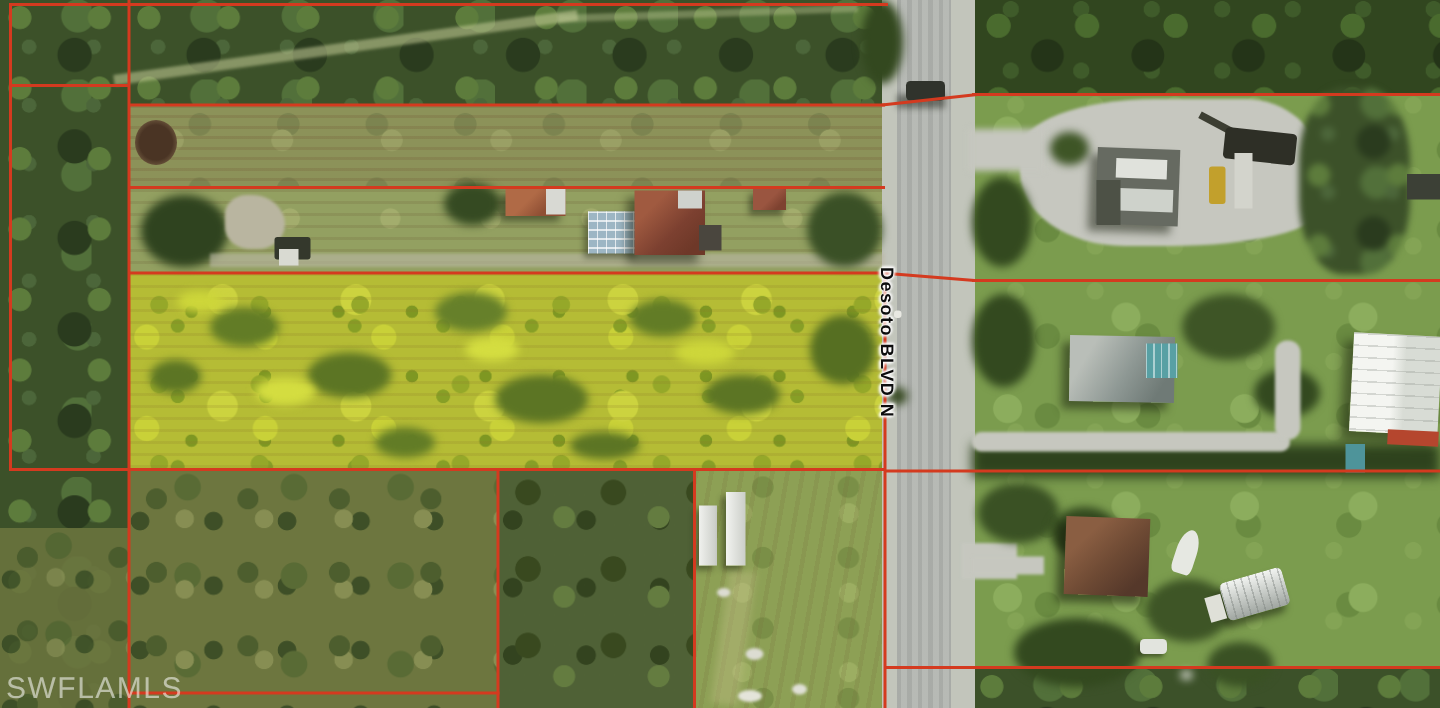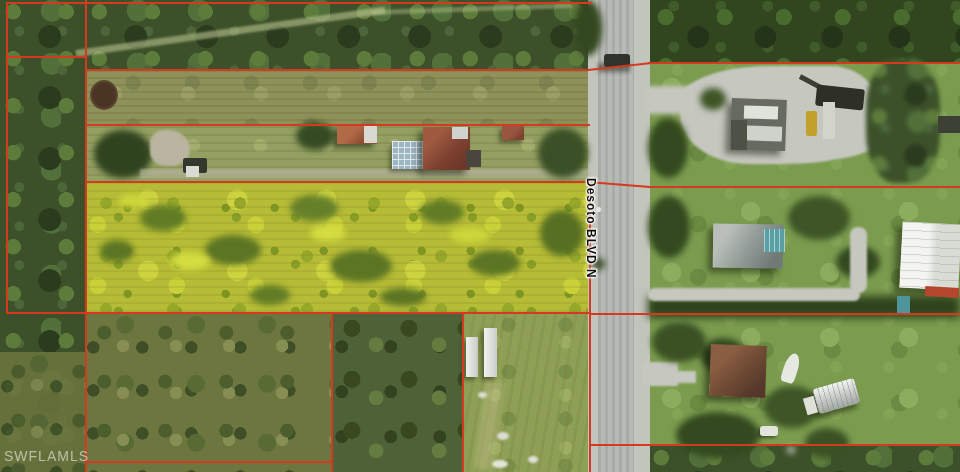--- a/index.html
+++ b/index.html
@@ -58,21 +58,21 @@
     radial-gradient(circle at 15% 70%, #c9d138 0 10%, transparent 11%),
     radial-gradient(circle at 85% 60%, #7e9722 0 8%, transparent 9%);
     background-size:100% 100%,67px 53px,89px 71px,59px 47px,79px 61px,49px 43px;}
   .gravel{background:#c6c7bf;}
   .line{position:absolute;background:#d43a1f;z-index:50;}
   #road-label{position:absolute;left:584px;top:178px;z-index:60;
     writing-mode:vertical-rl;color:#0d0d0d;font-weight:bold;font-size:12px;
     letter-spacing:1px;white-space:nowrap;
     text-shadow:0 0 2px #fff,0 0 2px #fff,0 0 3px #fff,1px 1px 2px #fff,-1px -1px 2px #fff;}
   #watermark{position:absolute;left:4px;top:448px;z-index:70;
-    color:rgba(255,255,255,.55);font-size:14px;letter-spacing:1px;}
+    color:rgba(255,255,255,.55);font-size:20px;letter-spacing:1px;}
 </style>
 </head>
 <body>
 
 <div id="map">
 
   <div class="abs t-forest" style="left:0;top:0;width:90px;height:472px;"></div>
   <div class="abs t-scrub" style="left:0;top:352px;width:88px;height:120px;opacity:.85;"></div>
   <div class="abs t-forest" style="left:86px;top:0;width:506px;height:72px;"></div>
   <div class="abs t-field" style="left:86px;top:70px;width:506px;height:56px;"></div>

